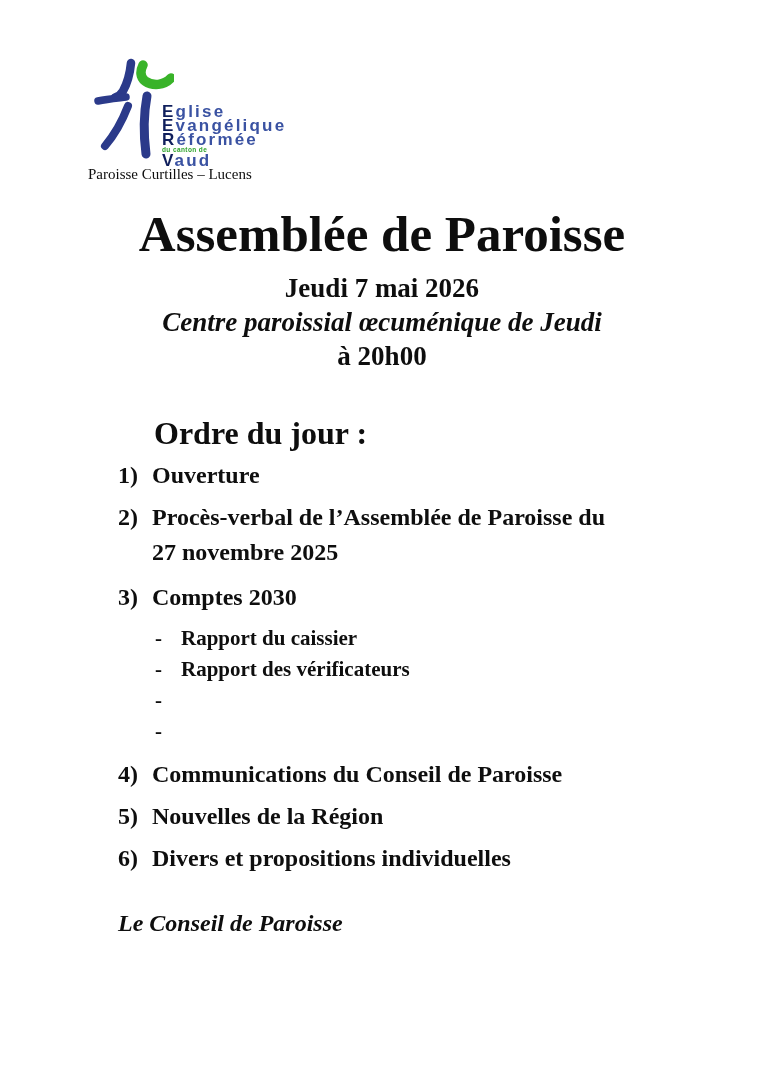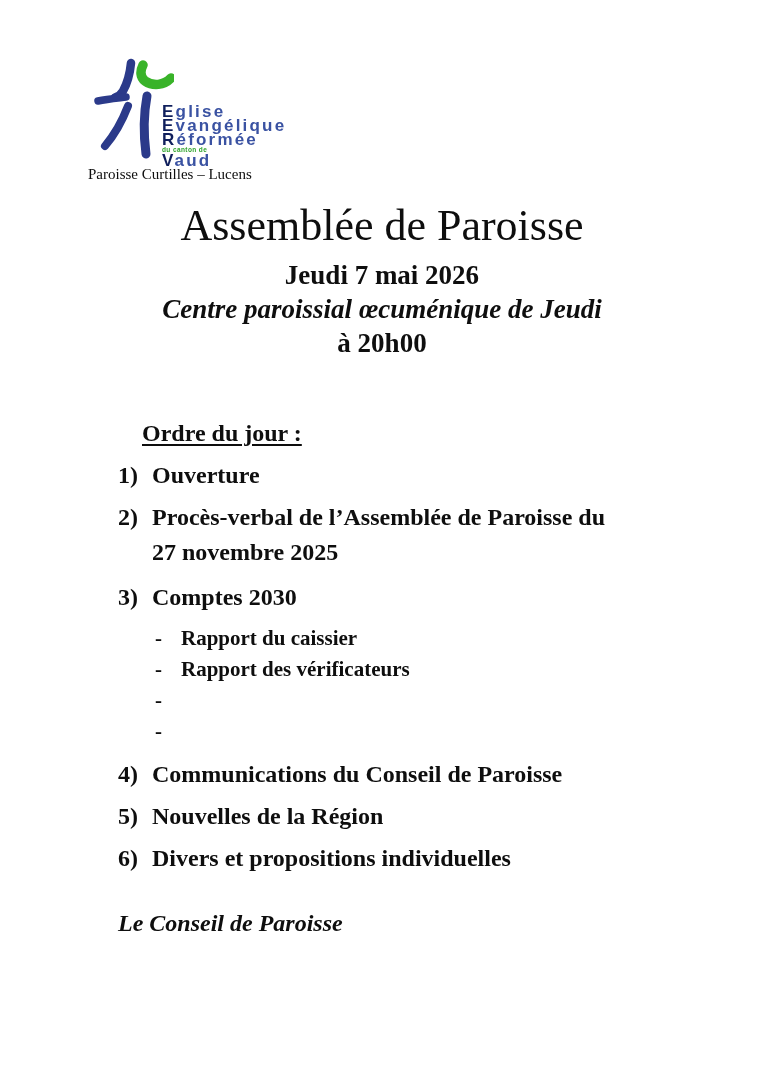--- a/index.html
+++ b/index.html
@@ -17,30 +17,30 @@
     font-family:"Liberation Sans",sans-serif;font-weight:bold;
   }
   .lt-main{font-size:17px;letter-spacing:2.2px;line-height:13.8px;color:#3a52a2;white-space:nowrap}
   .lt-main .init{color:#101f5c}
   .lt-small{font-size:6.5px;letter-spacing:.4px;line-height:7.5px;color:#2fa32c;white-space:nowrap}
 
   #org-name{left:88px;top:166px;font-size:15px;font-weight:normal;white-space:nowrap}
 
   
   #title-block{left:0;top:202px;width:764px;text-align:center}
-  #doc-title{font-size:44px;font-weight:normal;line-height:48px;margin:0}
+  #doc-title{font-size:51px;font-weight:bold;line-height:48px;margin:8px}
   .subtitle{font-size:27px;font-weight:bold;line-height:34px}
-  #subtitle-group{margin-top:8px}
+  #subtitle-group{margin-top:13px}
   #venue{font-style:italic}
 
   
   #agenda{left:118px;top:418px;width:566px}
   #agenda-heading{
-    margin-left:24px;font-size:24px;font-weight:bold;line-height:30px;
-    text-decoration:underline;text-underline-offset:3px;text-decoration-thickness:2px;
+    margin-left:36px;font-size:32px;font-weight:bold;line-height:30px;
+    text-underline-offset:3px;text-decoration-thickness:2px;
   }
   .item{display:flex;font-size:24px;font-weight:bold;line-height:35px;margin-top:7px}
   .item.sp{margin-top:10px}
   .item .num{width:34px;flex:none}
   .item .txt{white-space:pre-line}
   .sublist{margin-top:8px;margin-left:37px}
   .subitem{display:flex;font-size:21px;font-weight:bold;line-height:31px}
   .subitem .dash{width:26px;flex:none}
 
   #signature{

